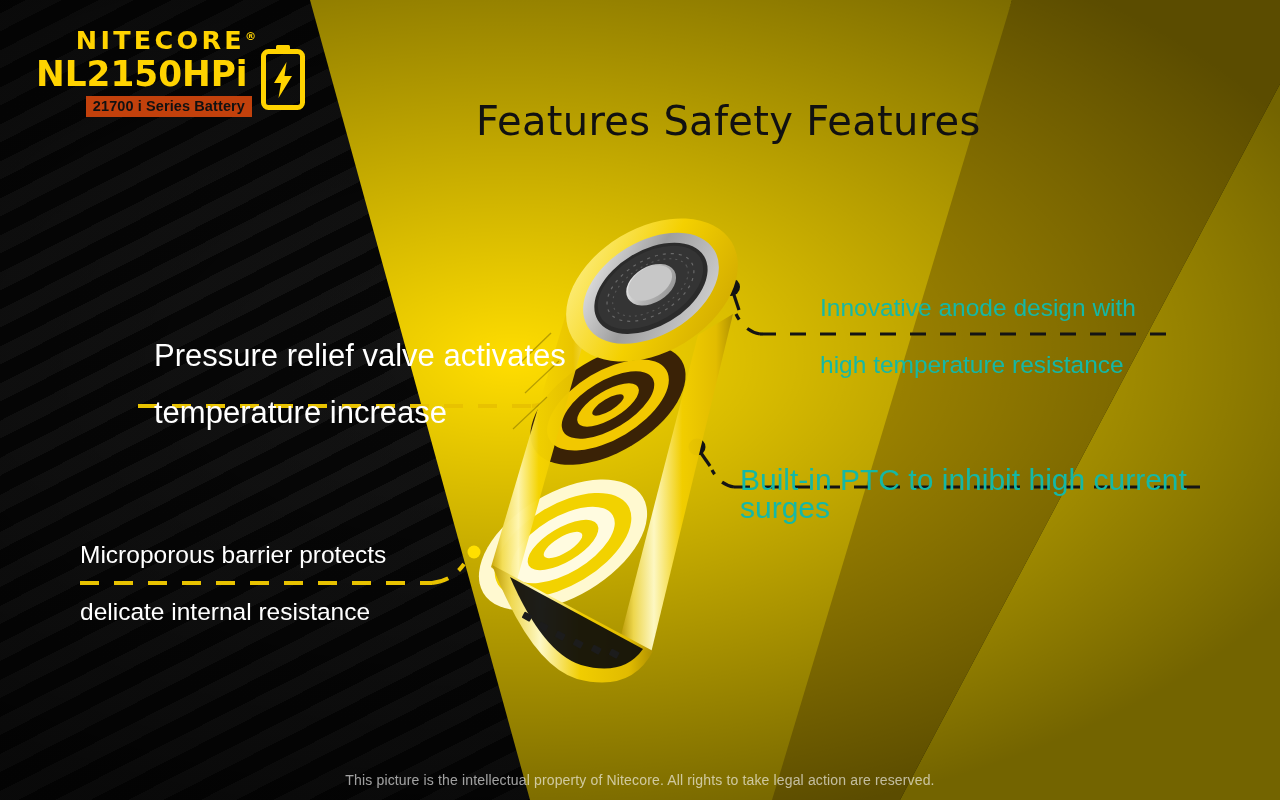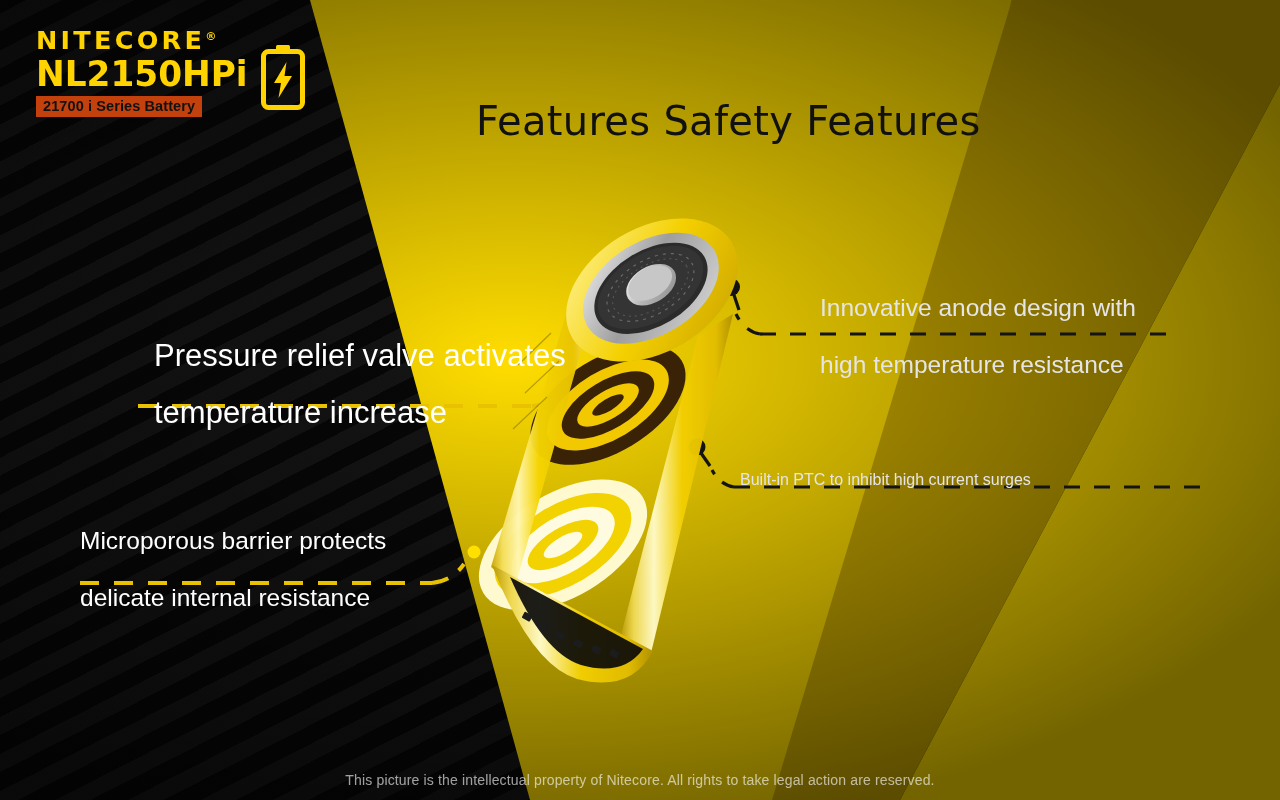--- a/index.html
+++ b/index.html
@@ -45,40 +45,40 @@
     color:#FFD300; line-height:1.04; margin-top:3px; white-space:nowrap;
     transform:scaleX(.98); transform-origin:left center;
   }
   .sub-badge {
     display:inline-block; background:#c2410c; color:#111;
     font-size:14.5px; font-weight:bold; letter-spacing:.1px;
     padding:2px 7px 3px 7px; margin-top:4px; white-space:nowrap;
     font-family:"Liberation Sans",sans-serif;
   }
   .logo-row { display:flex; align-items:flex-start; }
-  .logo-text { flex:0 0 auto; }
+  .logo-text { flex:0 0 auto;text-align:right; }
   .batt-icon { margin-left:8px; margin-top:16px; }
 
   
   .page-title {
     position:absolute; left:476px; top:98px;
     font-family:"DejaVu Sans","Liberation Sans",sans-serif;
     font-size:40px; color:#111; letter-spacing:.3px; white-space:nowrap;
     font-weight:400;
   }
 
   
   .callout { position:absolute; white-space:pre-line; }
   .callout .line { display:block; }
   .co-light { color:#fff; }
-  .co-dark  { color:#e5e5e5; }
+  .co-dark  { color:#14b8a6; }
   .co1 { left:146px; top:313px; font-size:31px; line-height:28.5px;margin-left:8px; }
   .co2 { left:820px; top:265px; font-size:24.5px; line-height:28.5px; }
-  .co3 { left:740px; top:437px; font-size:16px; line-height:28.5px; }
-  .co4 { left:80px; top:498px; font-size:24.5px; line-height:28.5px; }
+  .co3 { left:740px; top:437px; font-size:30px; line-height:28.5px; }
+  .co4 { left:80px; top:512px; font-size:24.5px; line-height:28.5px; }
 
   
   .leaders { position:absolute; inset:0; pointer-events:none; }
 
   
   .battery-wrap {
     position:absolute; left:455px; top:215px; width:350px; height:470px;
   }
 
   

